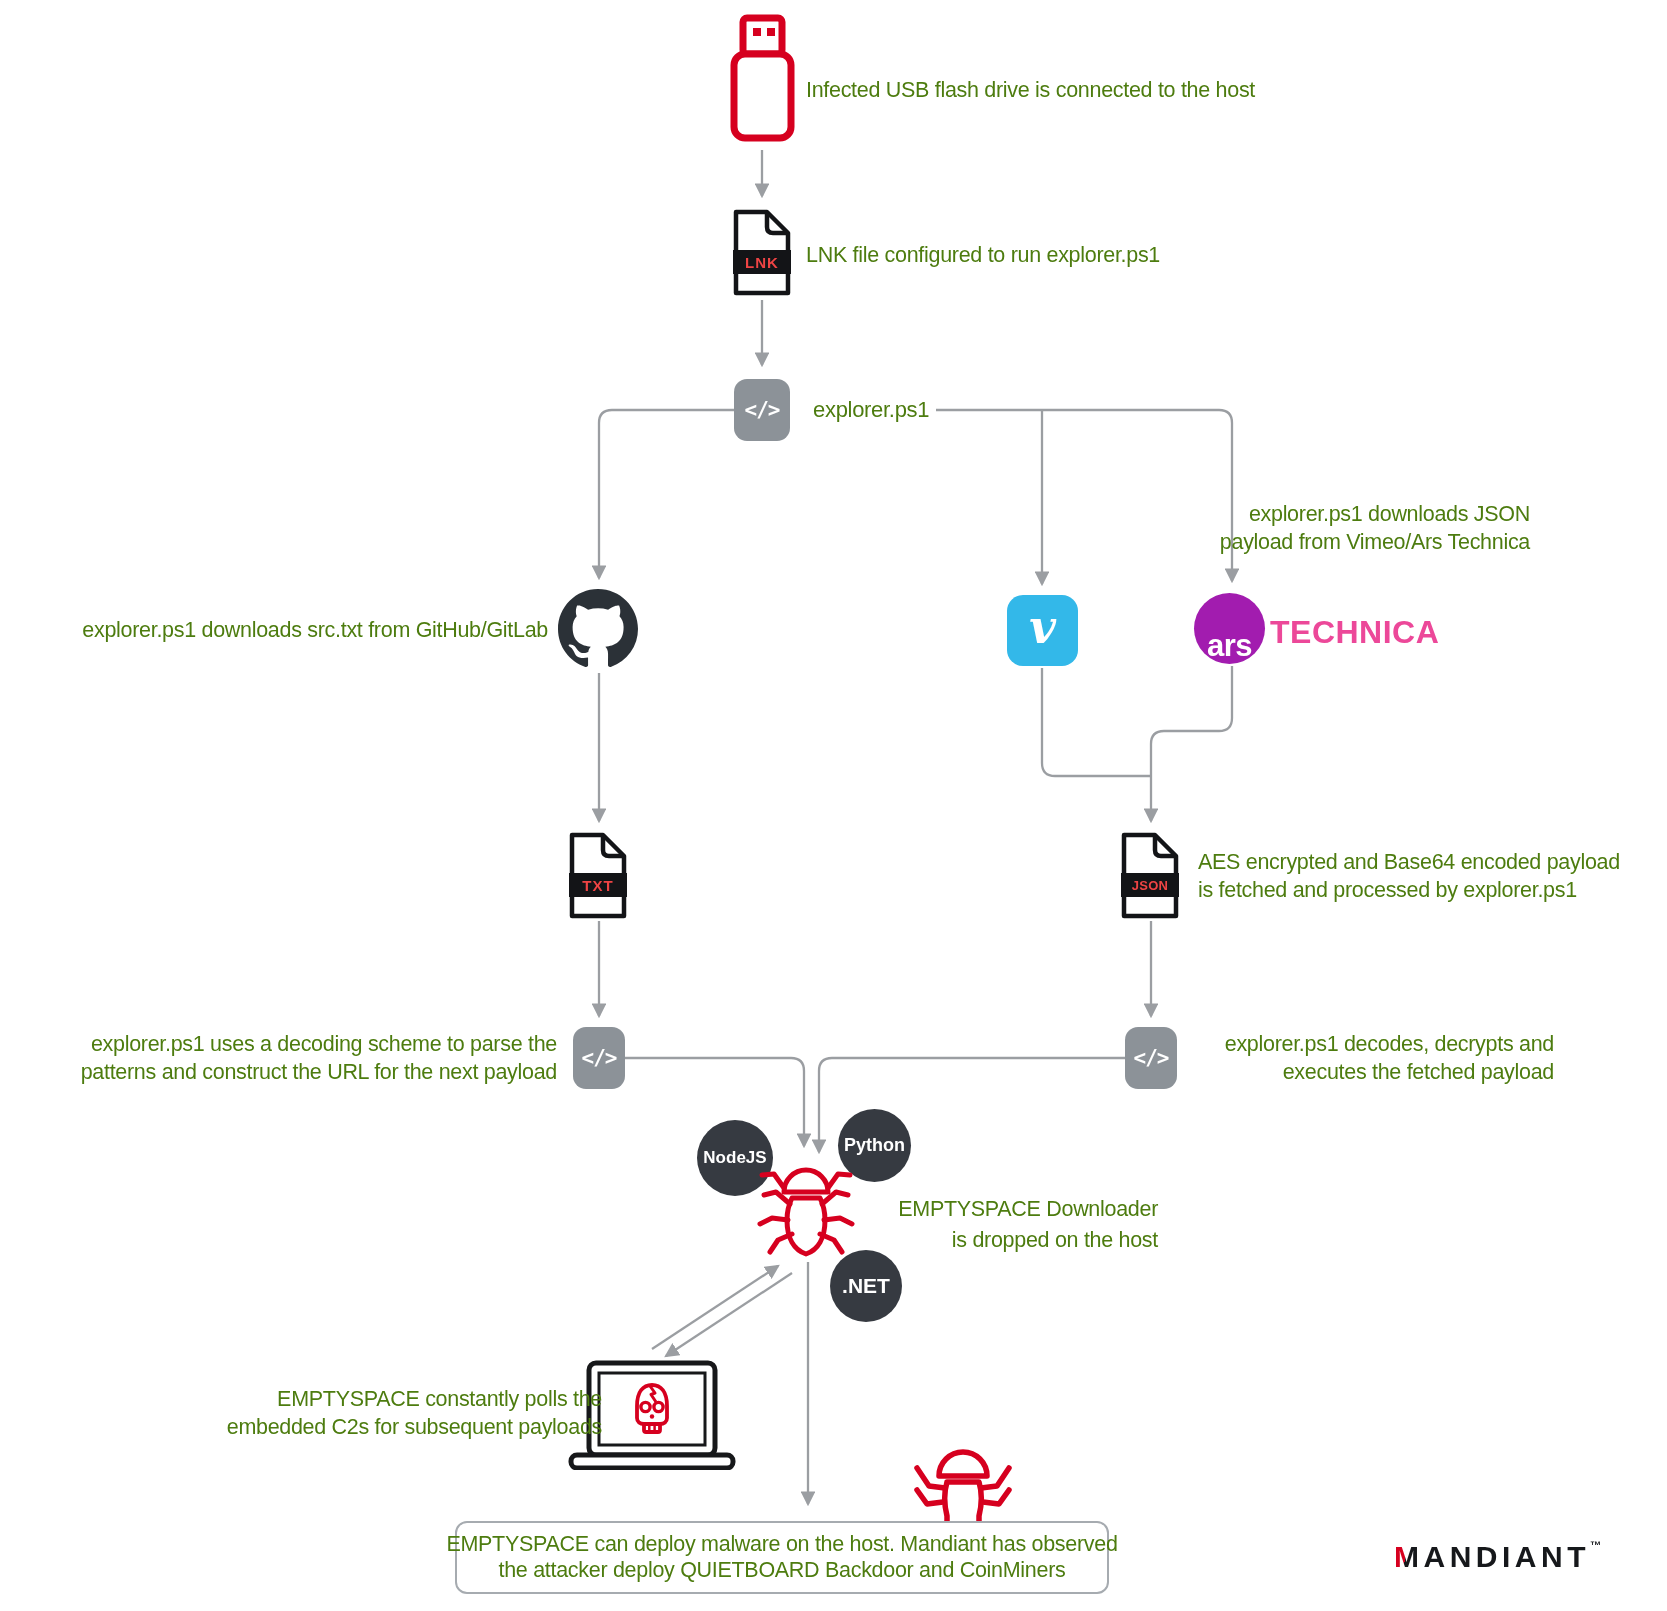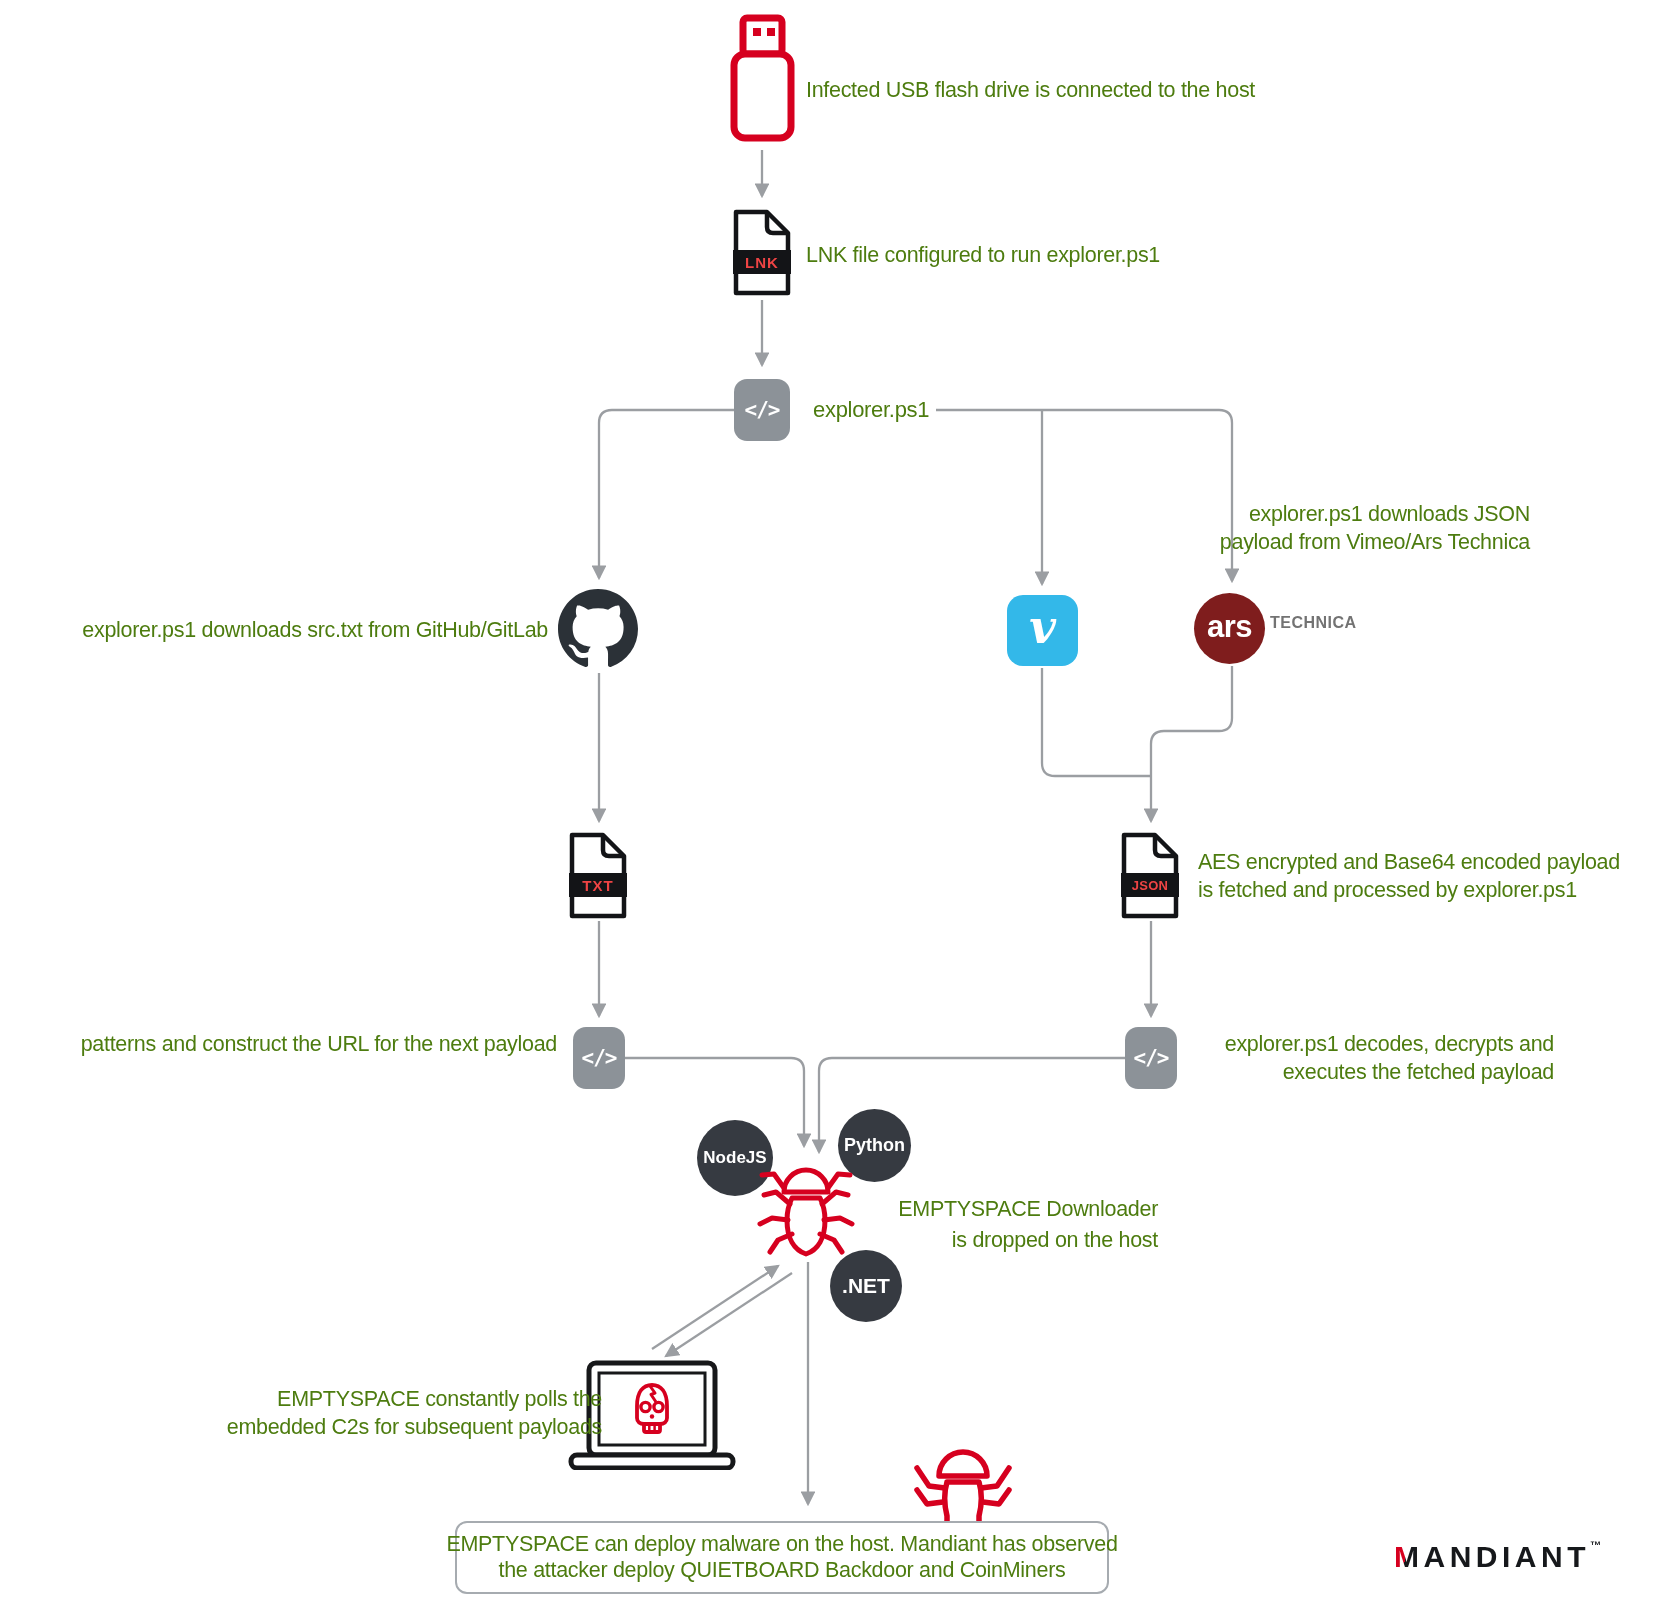--- a/index.html
+++ b/index.html
@@ -35,24 +35,24 @@
   }
   
   .vimeo{
     width:71px;height:71px;border-radius:16px;background:#33b8e9;display:flex;align-items:center;justify-content:center;
   }
   .vimeo span{
     color:#fff;font-family:"DejaVu Serif", serif;font-style:italic;font-weight:bold;font-size:46px;margin-top:-8px;
   }
   
   .ars-circle{
-    width:71px;height:71px;border-radius:50%;background:#7f1d1d;display:flex;align-items:center;justify-content:center;
+    width:71px;height:71px;border-radius:50%;background:#a21caf;display:flex;align-items:flex-end;justify-content:center;
   }
   .ars-circle span{color:#fff;font-weight:bold;font-size:31px;letter-spacing:-0.5px;margin-top:-3px;}
-  .ars-word{font-size:16px;font-weight:600;letter-spacing:0.5px;color:#737373;white-space:nowrap;}
+  .ars-word{font-size:32px;font-weight:600;letter-spacing:0.5px;color:#ec4899;white-space:nowrap;}
   
   .deploy-box{
     left:455px;top:1521px;width:650px;height:69px;border:2px solid #a6abb0;border-radius:12px;background:#fff;
     display:flex;flex-direction:column;align-items:center;justify-content:center;
   }
   .deploy-box .cap{line-height:25.5px;}
   
   .mandiant{left:1394px;top:1539px;font-weight:bold;font-size:30px;letter-spacing:4.5px;color:#16181b;white-space:nowrap;}
   .mandiant .m-red{
     background:linear-gradient(100deg,#d6001f 40%,#16181b 40%);
@@ -153,20 +153,21 @@
   </div>
   <div class="abs cap center" style="left:1198px;top:849px;width:346px;">
     <div>AES encrypted and Base64 encoded payload</div>
     <div>is fetched and processed by explorer.ps1</div>
   </div>
 
   <div class="abs codeicon" style="left:573px;top:1027px;width:52px;height:62px;">
     <span>&lt;/&gt;</span>
   </div>
   <div class="abs cap center" style="left:42px;top:1031px;width:515px;">
+    <div>explorer.ps1 uses a decoding scheme to parse the</div>
     <div>patterns and construct the URL for the next payload</div>
   </div>
 
   <div class="abs codeicon" style="left:1125px;top:1027px;width:52px;height:62px;">
     <span>&lt;/&gt;</span>
   </div>
   <div class="abs cap center" style="left:1192px;top:1031px;width:362px;">
     <div>explorer.ps1 decodes, decrypts and</div>
     <div>executes the fetched payload</div>
   </div>

